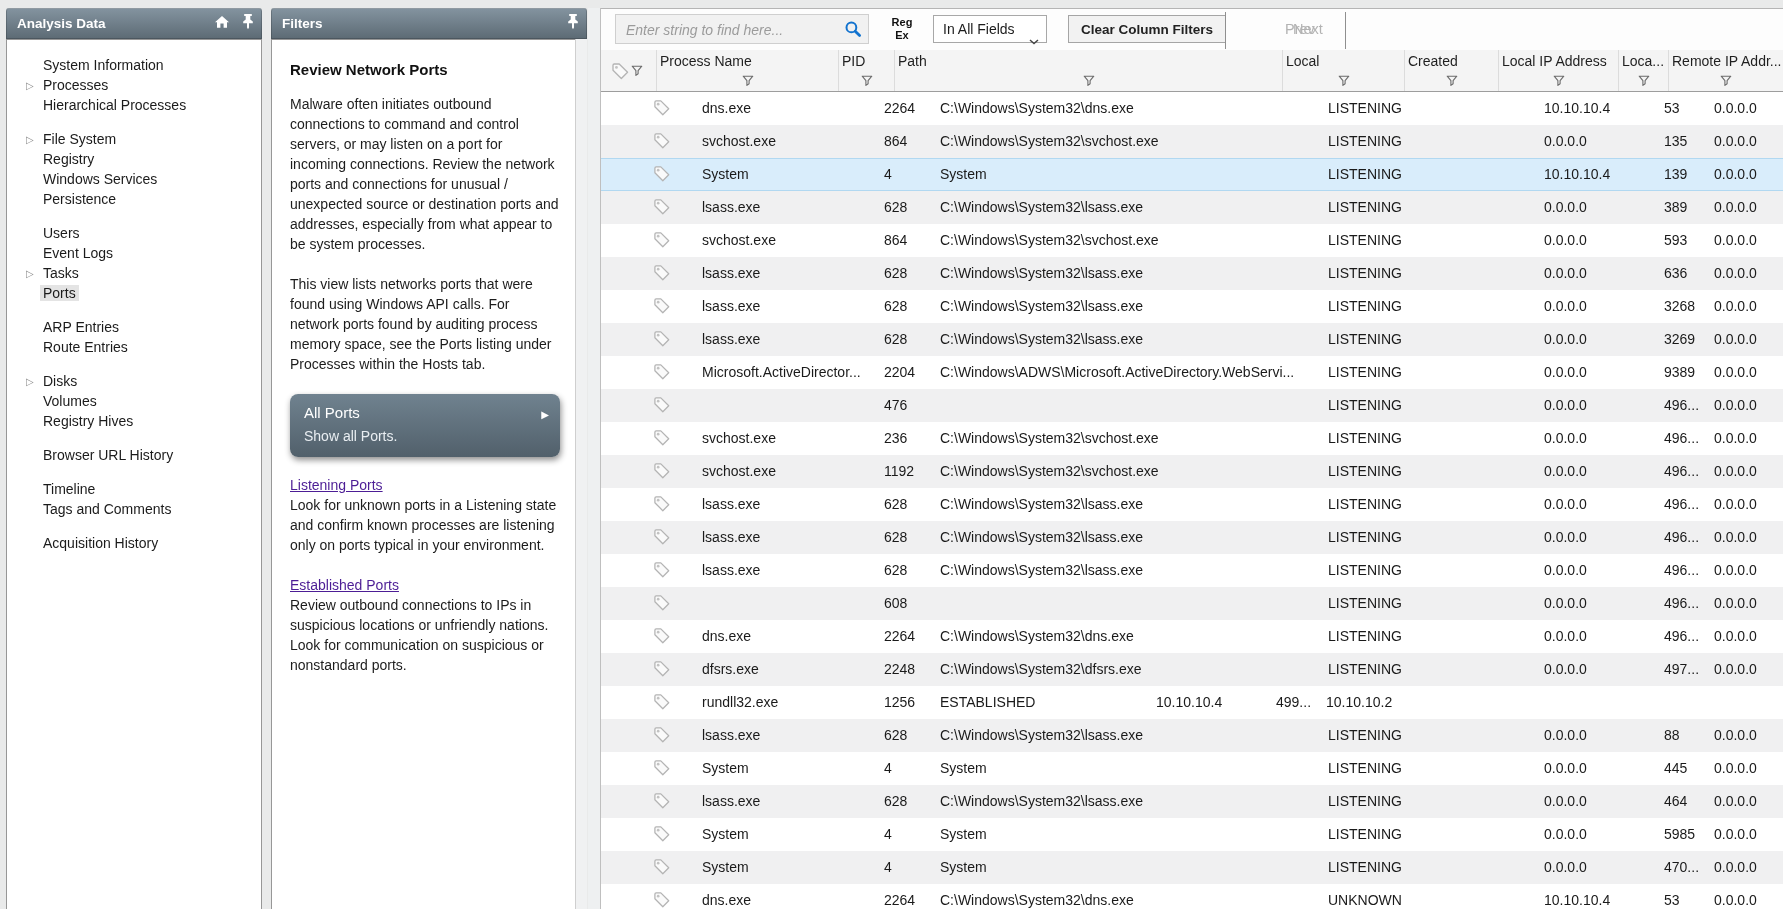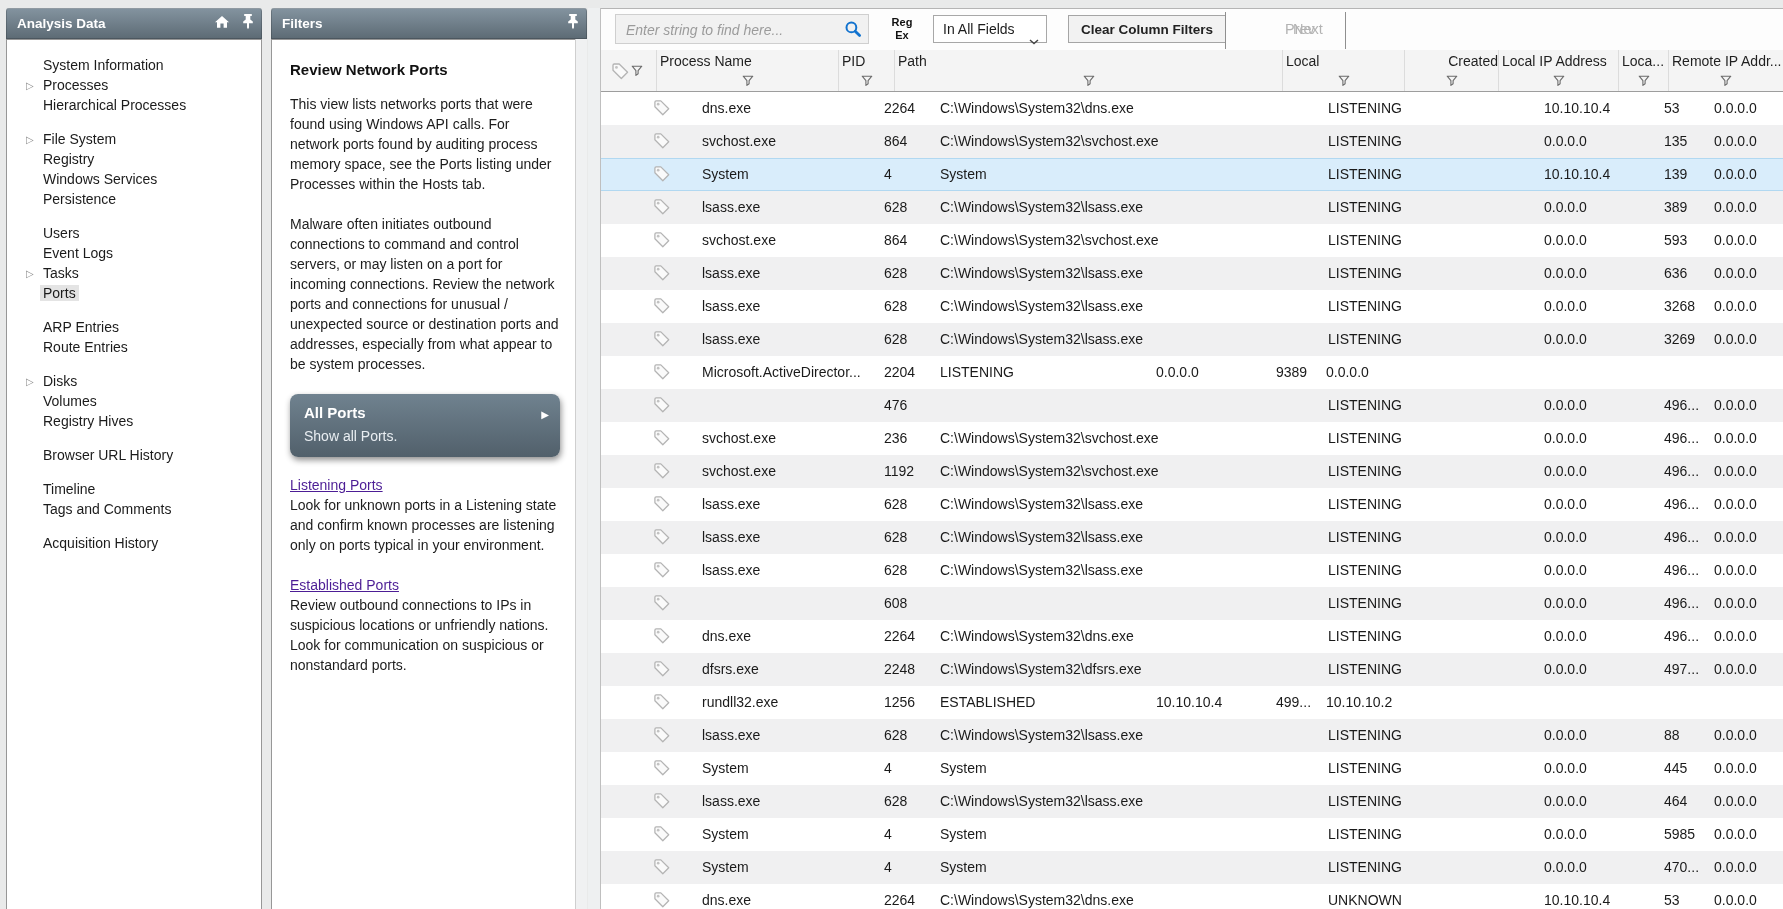--- a/index.html
+++ b/index.html
@@ -21,21 +21,21 @@
   .sb-item.sel .sb-label{background:#e4e4e4;padding:0 3px;margin-left:-3px;}
 
   .filters-wrap{position:absolute;left:271px;top:0;width:317px;height:909px;}
   .filters-wrap .panel-header{left:0;right:1px;}
   .filters-wrap .panel-body{top:39px;left:0;right:1px;bottom:0;padding:16px 26px 0 18px;font-size:14px;line-height:20px;}
   .filters-scrollgutter{position:absolute;top:39px;right:1px;bottom:0;width:11px;background:#f0f1f2;border-left:1px solid #cfcfcf;}
   .filters-wrap h3{font-size:15px;margin:4px 0 14px;color:#111;}
   .filters-wrap p{margin:0 0 20px;color:#1c1c1c;}
   .all-ports-btn{position:relative;margin:10px 0 18px;background:linear-gradient(#70828f,#51606b);
     border-radius:8px;box-shadow:1px 3px 6px rgba(0,0,0,.45);padding:9px 14px 11px;cursor:pointer;}
-  .ap-title{color:#fff;font-weight:bold;font-size:15px;}
+  .ap-title{color:#fff;font-weight:normal;font-size:15px;}
   .ap-sub{color:#e9eef2;font-size:14px;margin-top:3px;}
   .ap-arrow{position:absolute;right:11px;top:11px;color:#fff;font-size:10px;}
   .flink{color:#4c1d95;text-decoration:underline;font-size:14px;cursor:pointer;display:inline-block;}
   .flink-desc{margin:5px 0 17px;}
 
   
   .mid-gutter{position:absolute;left:588px;top:8px;width:12px;bottom:0;background:#eef0f1;border-right:1px solid #bfbfbf;}
 
   
   .table-region{position:absolute;left:601px;right:0;top:8px;bottom:0;background:#fff;border-top:1px solid #b5b5b5;}
@@ -63,21 +63,21 @@
   .hlabel{font-size:14px;color:#1f1f1f;padding:3px 0 0 3px;white-space:nowrap;height:20px;}
   .hfunnel{text-align:center;height:16px;}
   .hcell.c0 .hlabel{text-align:center;padding-left:0;}
 
   .grid-rows{position:absolute;left:0;right:0;top:83px;bottom:0;overflow:hidden;}
   .grow{display:flex;height:33px;background:#fff;padding-left:42px;}
   .grow:nth-child(even){background:#f0f0f1;}
   .grow.sel{background:#d9edfb;box-shadow:inset 0 1px 0 #b1d8f1, inset 0 -1px 0 #b1d8f1;}
   .cell{font-size:14px;line-height:33px;white-space:nowrap;overflow:hidden;box-sizing:border-box;padding-left:3px;color:#1a1a1a;}
   .c0{width:56px;padding-left:10px;display:flex;align-items:center;}
-  .c1{width:182px;} .c2{width:56px;} .c3{width:388px;} .c4{width:122px;} .c5{width:94px;text-align:right;}
+  .c1{width:182px;} .c2{width:56px;} .c3{width:388px;} .c4{width:122px;} .c5{width:94px;}
   .c6{width:120px;} .c7{width:50px;} .c8{flex:1;}
 </style>
 </head>
 <body>
 
 <div class="app">
 
   <div class="sidebar-wrap">
     <div class="panel-header">
       <span class="panel-title">Analysis Data</span>
@@ -134,22 +134,22 @@
     <div class="panel-header">
       <span class="panel-title">Filters</span>
       <span class="hdr-icons">
         <span><svg width="12" height="17" viewBox="0 0 12 17">
               <path d="M2.2 1h7.6v1.9H8.3v3.6l2.5 1.9v1.9H7v4.2L6 16.2 5 14.5v-4.2H1.2V8.4l2.5-1.9V2.9H2.2Z" fill="#fff"></path>
             </svg></span>
       </span>
     </div>
     <div class="panel-body">
       <h3>Review Network Ports</h3>
+      <p>Malware often initiates outbound connections to command and control servers, or may listen on a port for incoming connections.  Review the network ports and connections for unusual / unexpected source or destination ports and addresses, especially from what appear to be system processes.</p>
       <p>This view lists networks ports that were found using Windows API calls.  For network ports found by auditing process memory space, see the Ports listing under Processes within the Hosts tab.</p>
-      <p>Malware often initiates outbound connections to command and control servers, or may listen on a port for incoming connections.  Review the network ports and connections for unusual / unexpected source or destination ports and addresses, especially from what appear to be system processes.</p>
       <div class="all-ports-btn">
         <div class="ap-title">All Ports</div>
         <div class="ap-sub">Show all Ports.</div>
         <span class="ap-arrow">▶</span>
       </div>
       <a class="flink">Listening Ports</a>
       <p class="flink-desc">Look for unknown ports in a Listening state and confirm known processes are listening only on ports typical in your environment.</p>
       <a class="flink">Established Ports</a>
       <p class="flink-desc">Review outbound connections to IPs in suspicious locations or unfriendly nations. Look for communication on suspicious or nonstandard ports.</p>
     </div>
@@ -370,20 +370,21 @@
         </div>
         <div class="grow">
           <div class="cell c0">
             <svg width="19" height="19" viewBox="0 0 18 18">
               <path d="M7.4 1.8 L14.9 9.3 L9.3 14.9 L1.8 7.4 L1.8 3 Q1.8 1.8 3 1.8 Z" fill="#fafafa" stroke="#b4b4b4" stroke-width="1.2" stroke-linejoin="round"></path>
               <circle cx="4.9" cy="4.9" r="1.25" fill="#c2c2c2"></circle>
             </svg>
           </div>
           <div class="cell c1">Microsoft.ActiveDirector...</div>
           <div class="cell c2">2204</div>
+          <div class="cell c3">C:\Windows\ADWS\Microsoft.ActiveDirectory.WebServi...</div>
           <div class="cell c4">LISTENING</div>
           <div class="cell c5"></div>
           <div class="cell c6">0.0.0.0</div>
           <div class="cell c7">9389</div>
           <div class="cell c8">0.0.0.0</div>
         </div>
         <div class="grow">
           <div class="cell c0">
             <svg width="19" height="19" viewBox="0 0 18 18">
               <path d="M7.4 1.8 L14.9 9.3 L9.3 14.9 L1.8 7.4 L1.8 3 Q1.8 1.8 3 1.8 Z" fill="#fafafa" stroke="#b4b4b4" stroke-width="1.2" stroke-linejoin="round"></path>

